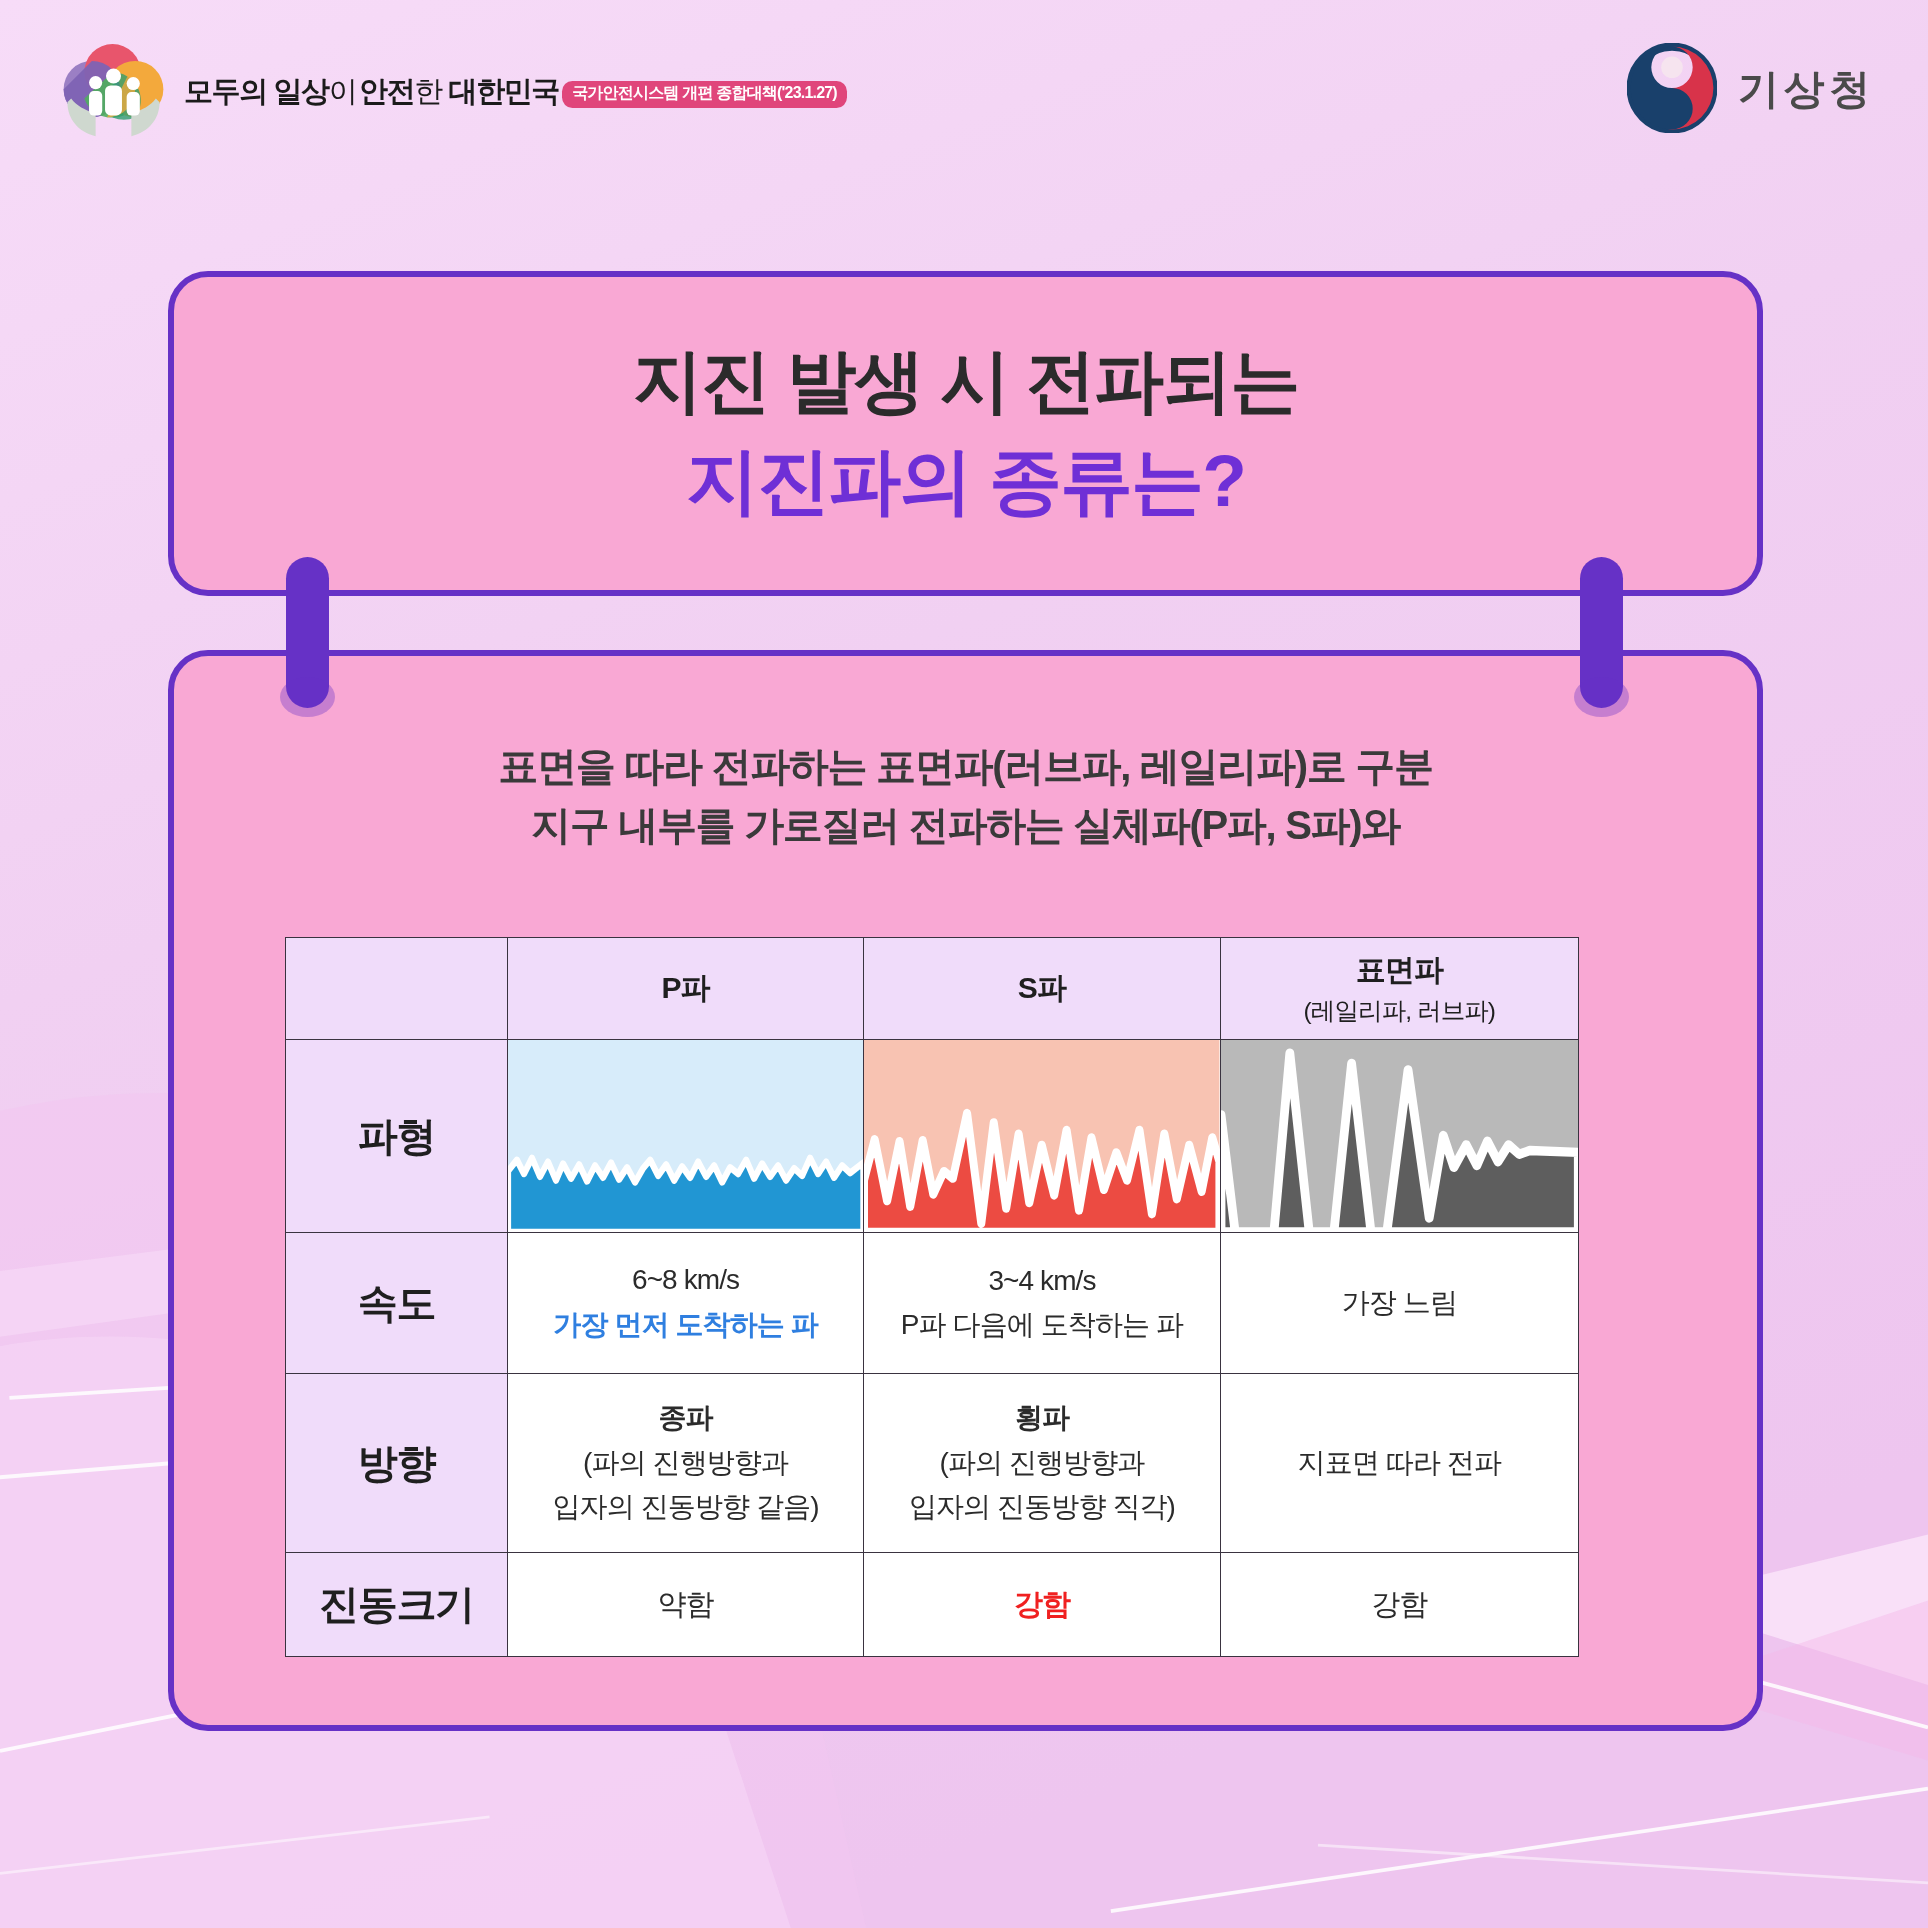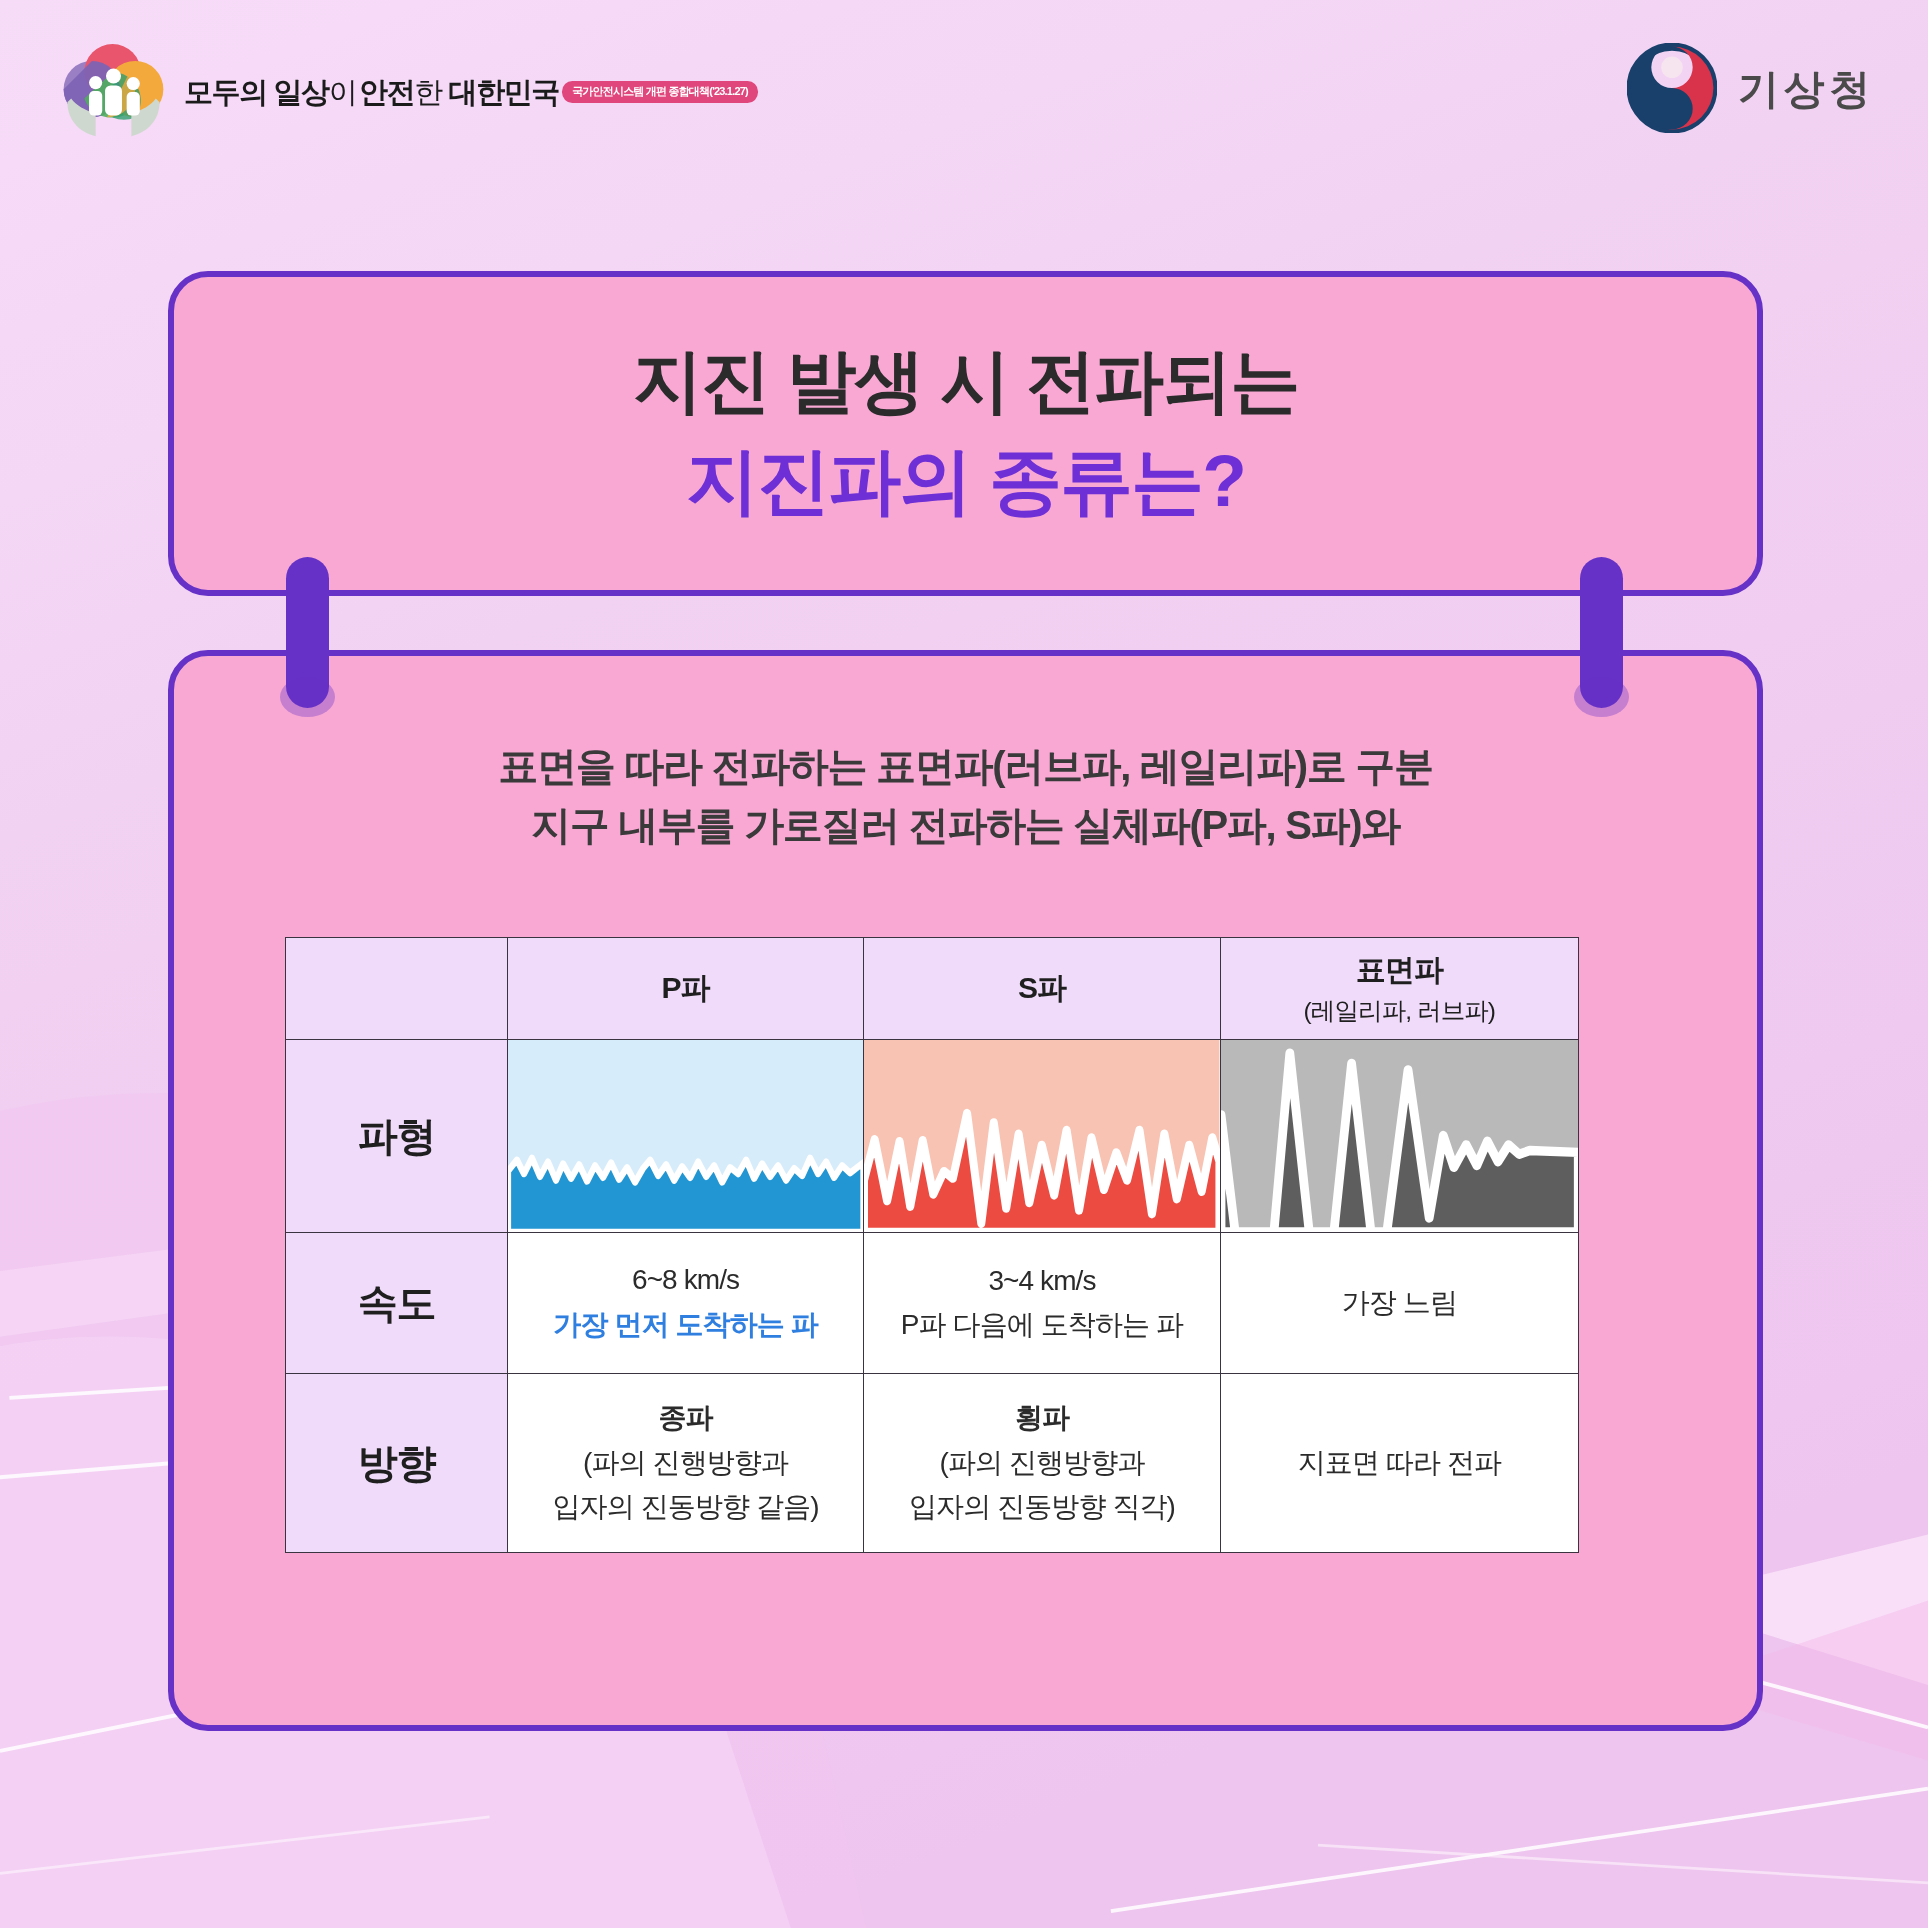--- a/index.html
+++ b/index.html
@@ -20,21 +20,21 @@
   .header { position: absolute; top: 0; left: 0; width: 1928px; height: 179px; z-index: 3; }
 
   .brand-logo { position: absolute; left: 58px; top: 40px; display: flex; align-items: center; gap: 15px; }
   .brand-mark { position: relative; width: 111px; height: 104px; flex: 0 0 auto; }
   .brand-text { display: flex; flex-direction: row; gap: 2.8px; }
   .brand-line { font-size: 29px; font-weight: bold; color: #1b1b1b; letter-spacing: -1.4px; line-height: 1.06; white-space: nowrap; }
   .brand-line .thin { font-weight: normal; }
   .brand-badge {
     margin-top: 4.7px; display: inline-block; align-self: flex-start;
     background: #e0457b; color: #fff; border-radius: 10.4px;
-    font-size: 11px; font-weight: bold; letter-spacing: -0.8px;
+    font-size: 16px; font-weight: bold; letter-spacing: -0.8px;
     padding: 2.8px 10.4px 3.8px; white-space: nowrap;
   }
 
   .kma-logo { position: absolute; right: 53px; top: 43px; display: flex; align-items: center; gap: 21px; }
   .kma-text { font-size: 41px; font-weight: bold; color: #4a4a4a; letter-spacing: 4.7px; white-space: nowrap; }
 
   
   .card {
     position: absolute; background: #f9a8d4;
     border: 6.6px solid #6631c6; border-radius: 40px; z-index: 2;
@@ -245,17 +245,23 @@
           <span class="sub2">입자의 진동방향 같음)</span>
         </td>
         <td class="txtcell">
           <span class="hdg">횡파</span>
           <span class="sub2">(파의 진행방향과</span>
           <span class="sub2">입자의 진동방향 직각)</span>
         </td>
         <td class="txtcell">지표면 따라 전파</td>
       </tr>
 
+      <tr class="r-amp">
+        <td class="rowlabel">진동크기</td>
+        <td class="txtcell">약함</td>
+        <td class="txtcell strong-red">강함</td>
+        <td class="txtcell">강함</td>
+      </tr>
 
     </tbody>
   </table>
 </div>
 
 
 </body></html>

